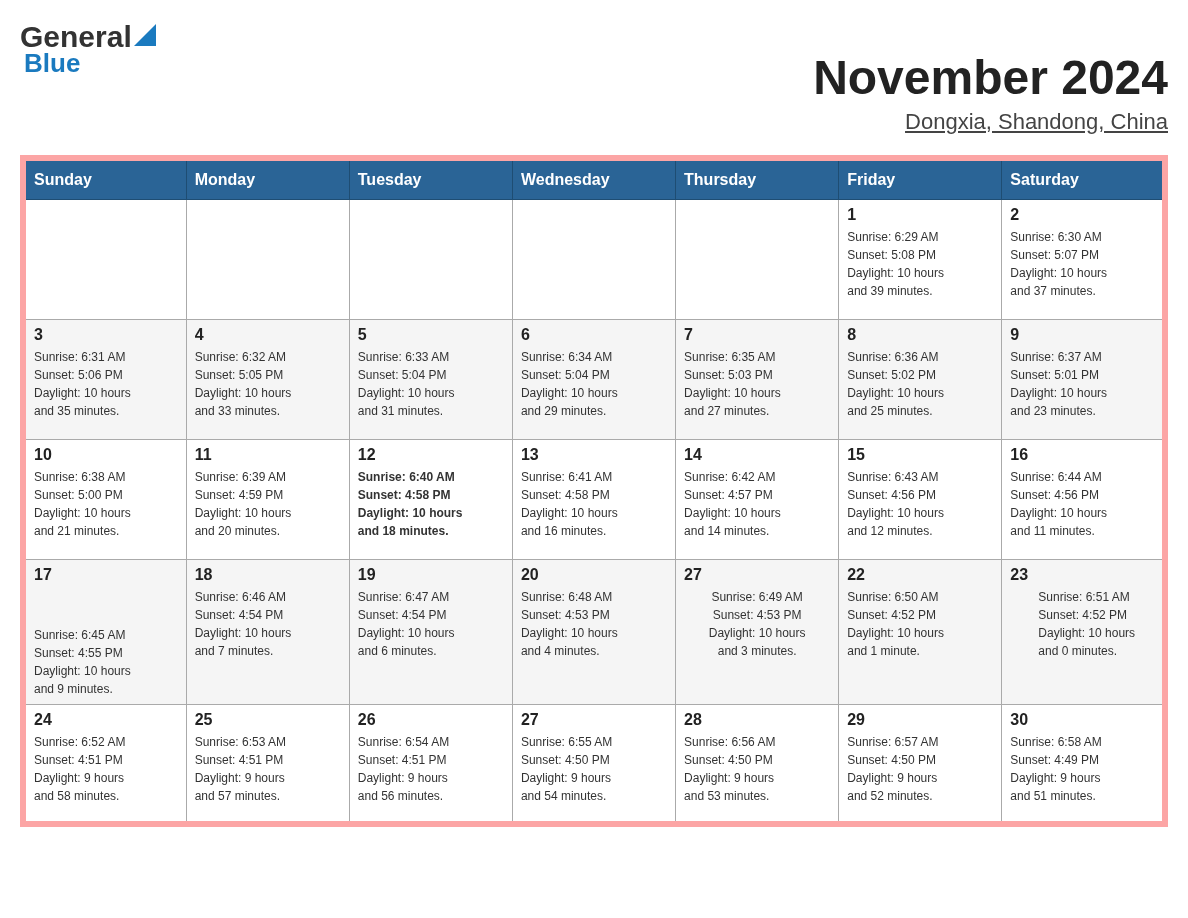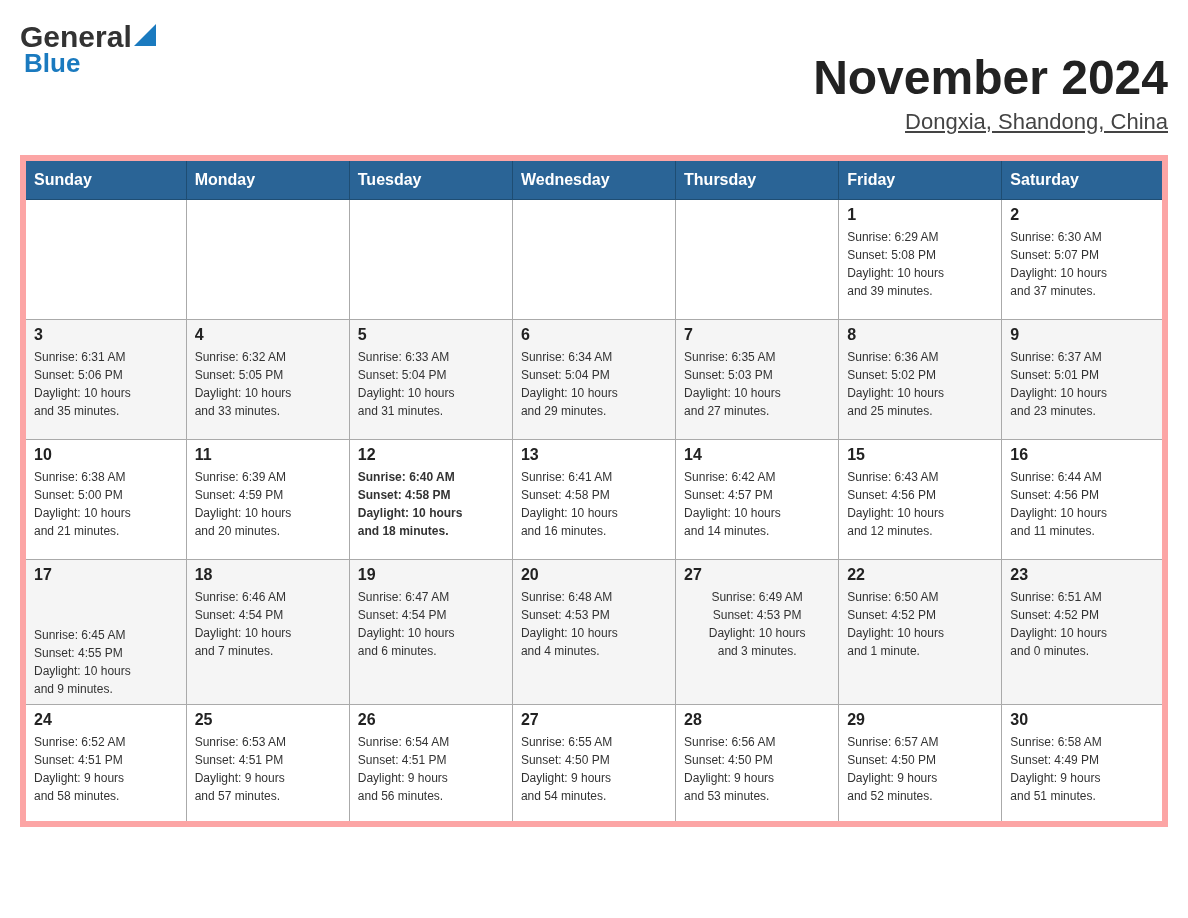--- a/index.html
+++ b/index.html
@@ -281,21 +281,21 @@
         </td>
         <td>
           <span class="day-number">22</span>
           <div class="day-info" style="white-space: pre-line;">Sunrise: 6:50 AM
 Sunset: 4:52 PM
 Daylight: 10 hours
 and 1 minute.</div>
         </td>
         <td>
           <span class="day-number">23</span>
-          <div class="day-info" style="white-space: pre-line;">Sunrise: 6:51 AM
+          <div class="day-info" style="white-space: pre-line; margin-left: 28px;">Sunrise: 6:51 AM
 Sunset: 4:52 PM
 Daylight: 10 hours
 and 0 minutes.</div>
         </td>
       </tr>
       <tr>
         <td>
           <span class="day-number">24</span>
           <div class="day-info" style="white-space: pre-line;">Sunrise: 6:52 AM
 Sunset: 4:51 PM

